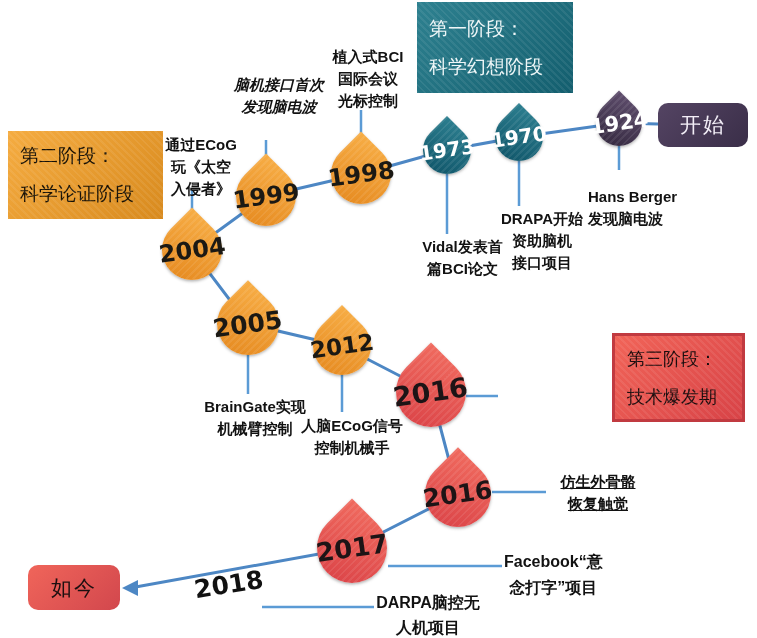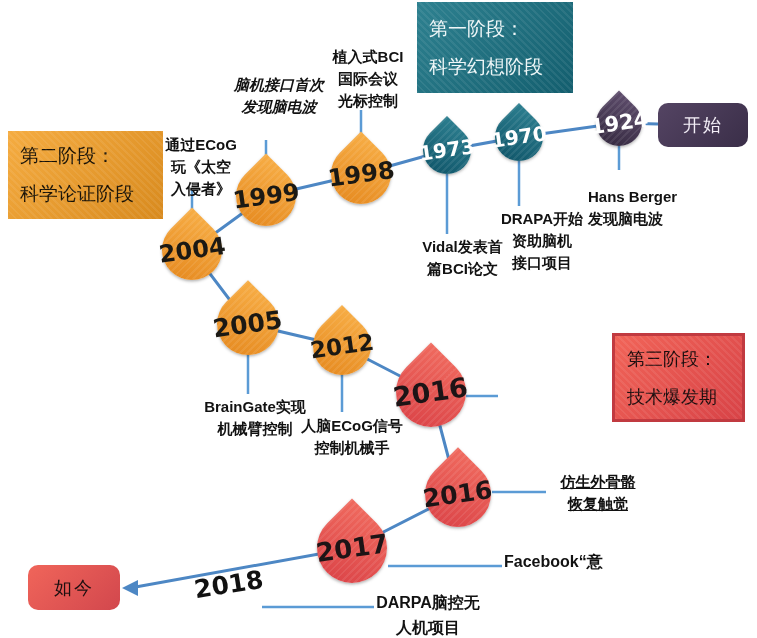--- a/index.html
+++ b/index.html
@@ -20,21 +20,21 @@
   #stage2{left:8px;top:131px;width:155px;height:88px;
     background:linear-gradient(135deg,#f5ac41,#d88a1e);color:#171004;font-size:19px;}
   #stage3{left:612px;top:333px;width:133px;height:89px;
     background:linear-gradient(135deg,#f16458,#d84347);border:3px solid #c13a40;
     color:#1b0b0c;font-size:18px;gap:14px;}
   .stage-box::after{content:"";position:absolute;inset:0;
     background:repeating-linear-gradient(45deg,rgba(255,255,255,.07) 0 2px,transparent 2px 5px);}
   
   .pill{
     position:absolute;display:flex;align-items:center;justify-content:center;
-    border-radius:10px;font-size:18px;letter-spacing:2px;
+    border-radius:10px;font-size:21px;letter-spacing:2px;
   }
   #start-pill{left:658px;top:103px;width:90px;height:44px;
     background:linear-gradient(135deg,#544463,#3a2e48);color:#f3eef7;}
   #now-pill{left:28px;top:565px;width:92px;height:45px;
     background:linear-gradient(135deg,#f0655a,#d2474d);color:#1c0f10;}
   
   .drop{
     position:absolute;border-radius:0 50% 50% 50%;
     transform:rotate(45deg);
     display:flex;align-items:center;justify-content:center;
@@ -184,19 +184,20 @@
   <div class="note center" style="left:298px;top:415px;width:108px;">
     <span class="ln">人脑ECoG信号</span>
     <span class="ln">控制机械手</span>
   </div>
   <div class="note center" style="left:548px;top:471px;width:100px;text-decoration:underline;">
     <span class="ln">仿生外骨骼</span>
     <span class="ln">恢复触觉</span>
   </div>
   <div class="note" style="left:504px;top:549px;font-size:16px;line-height:26px;text-align:center;">
     <span class="ln">Facebook“意</span>
+    <span class="ln">念打字”项目</span>
   </div>
   <div class="note center" style="left:370px;top:590px;width:116px;font-size:16px;line-height:25px;">
     <span class="ln">DARPA脑控无</span>
     <span class="ln">人机项目</span>
   </div>
 
 </div>
 
 </body></html>

